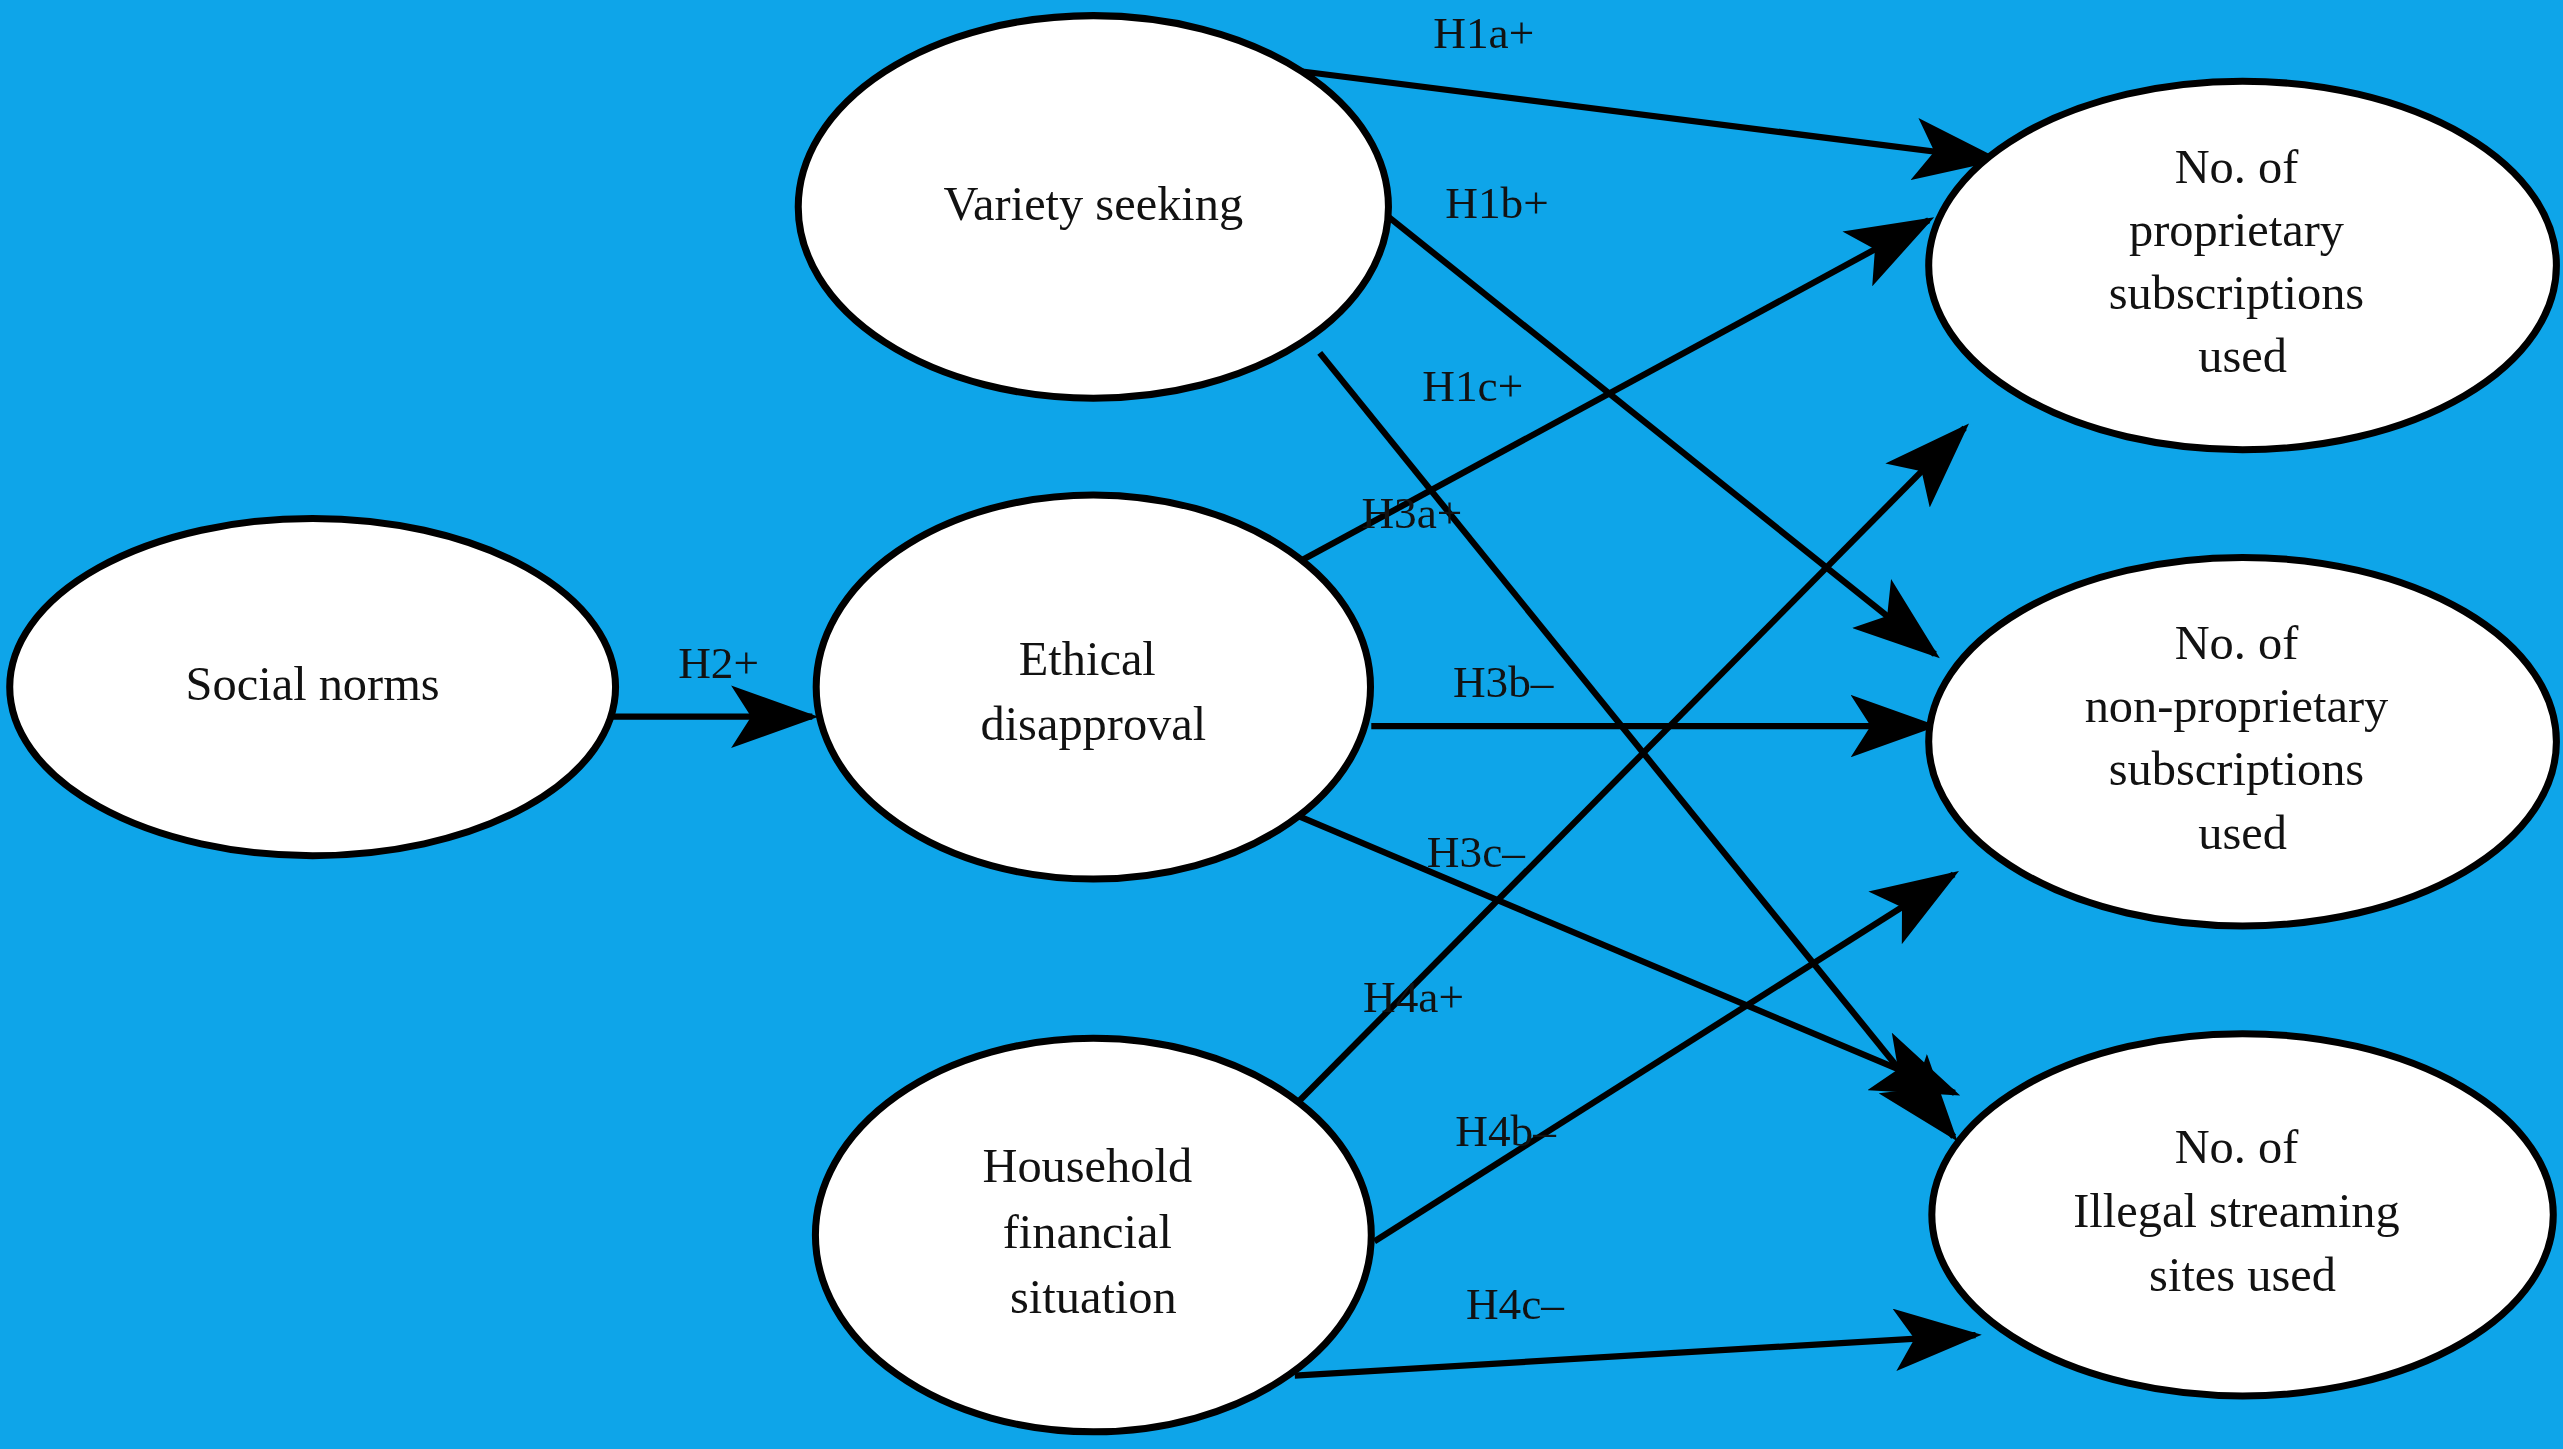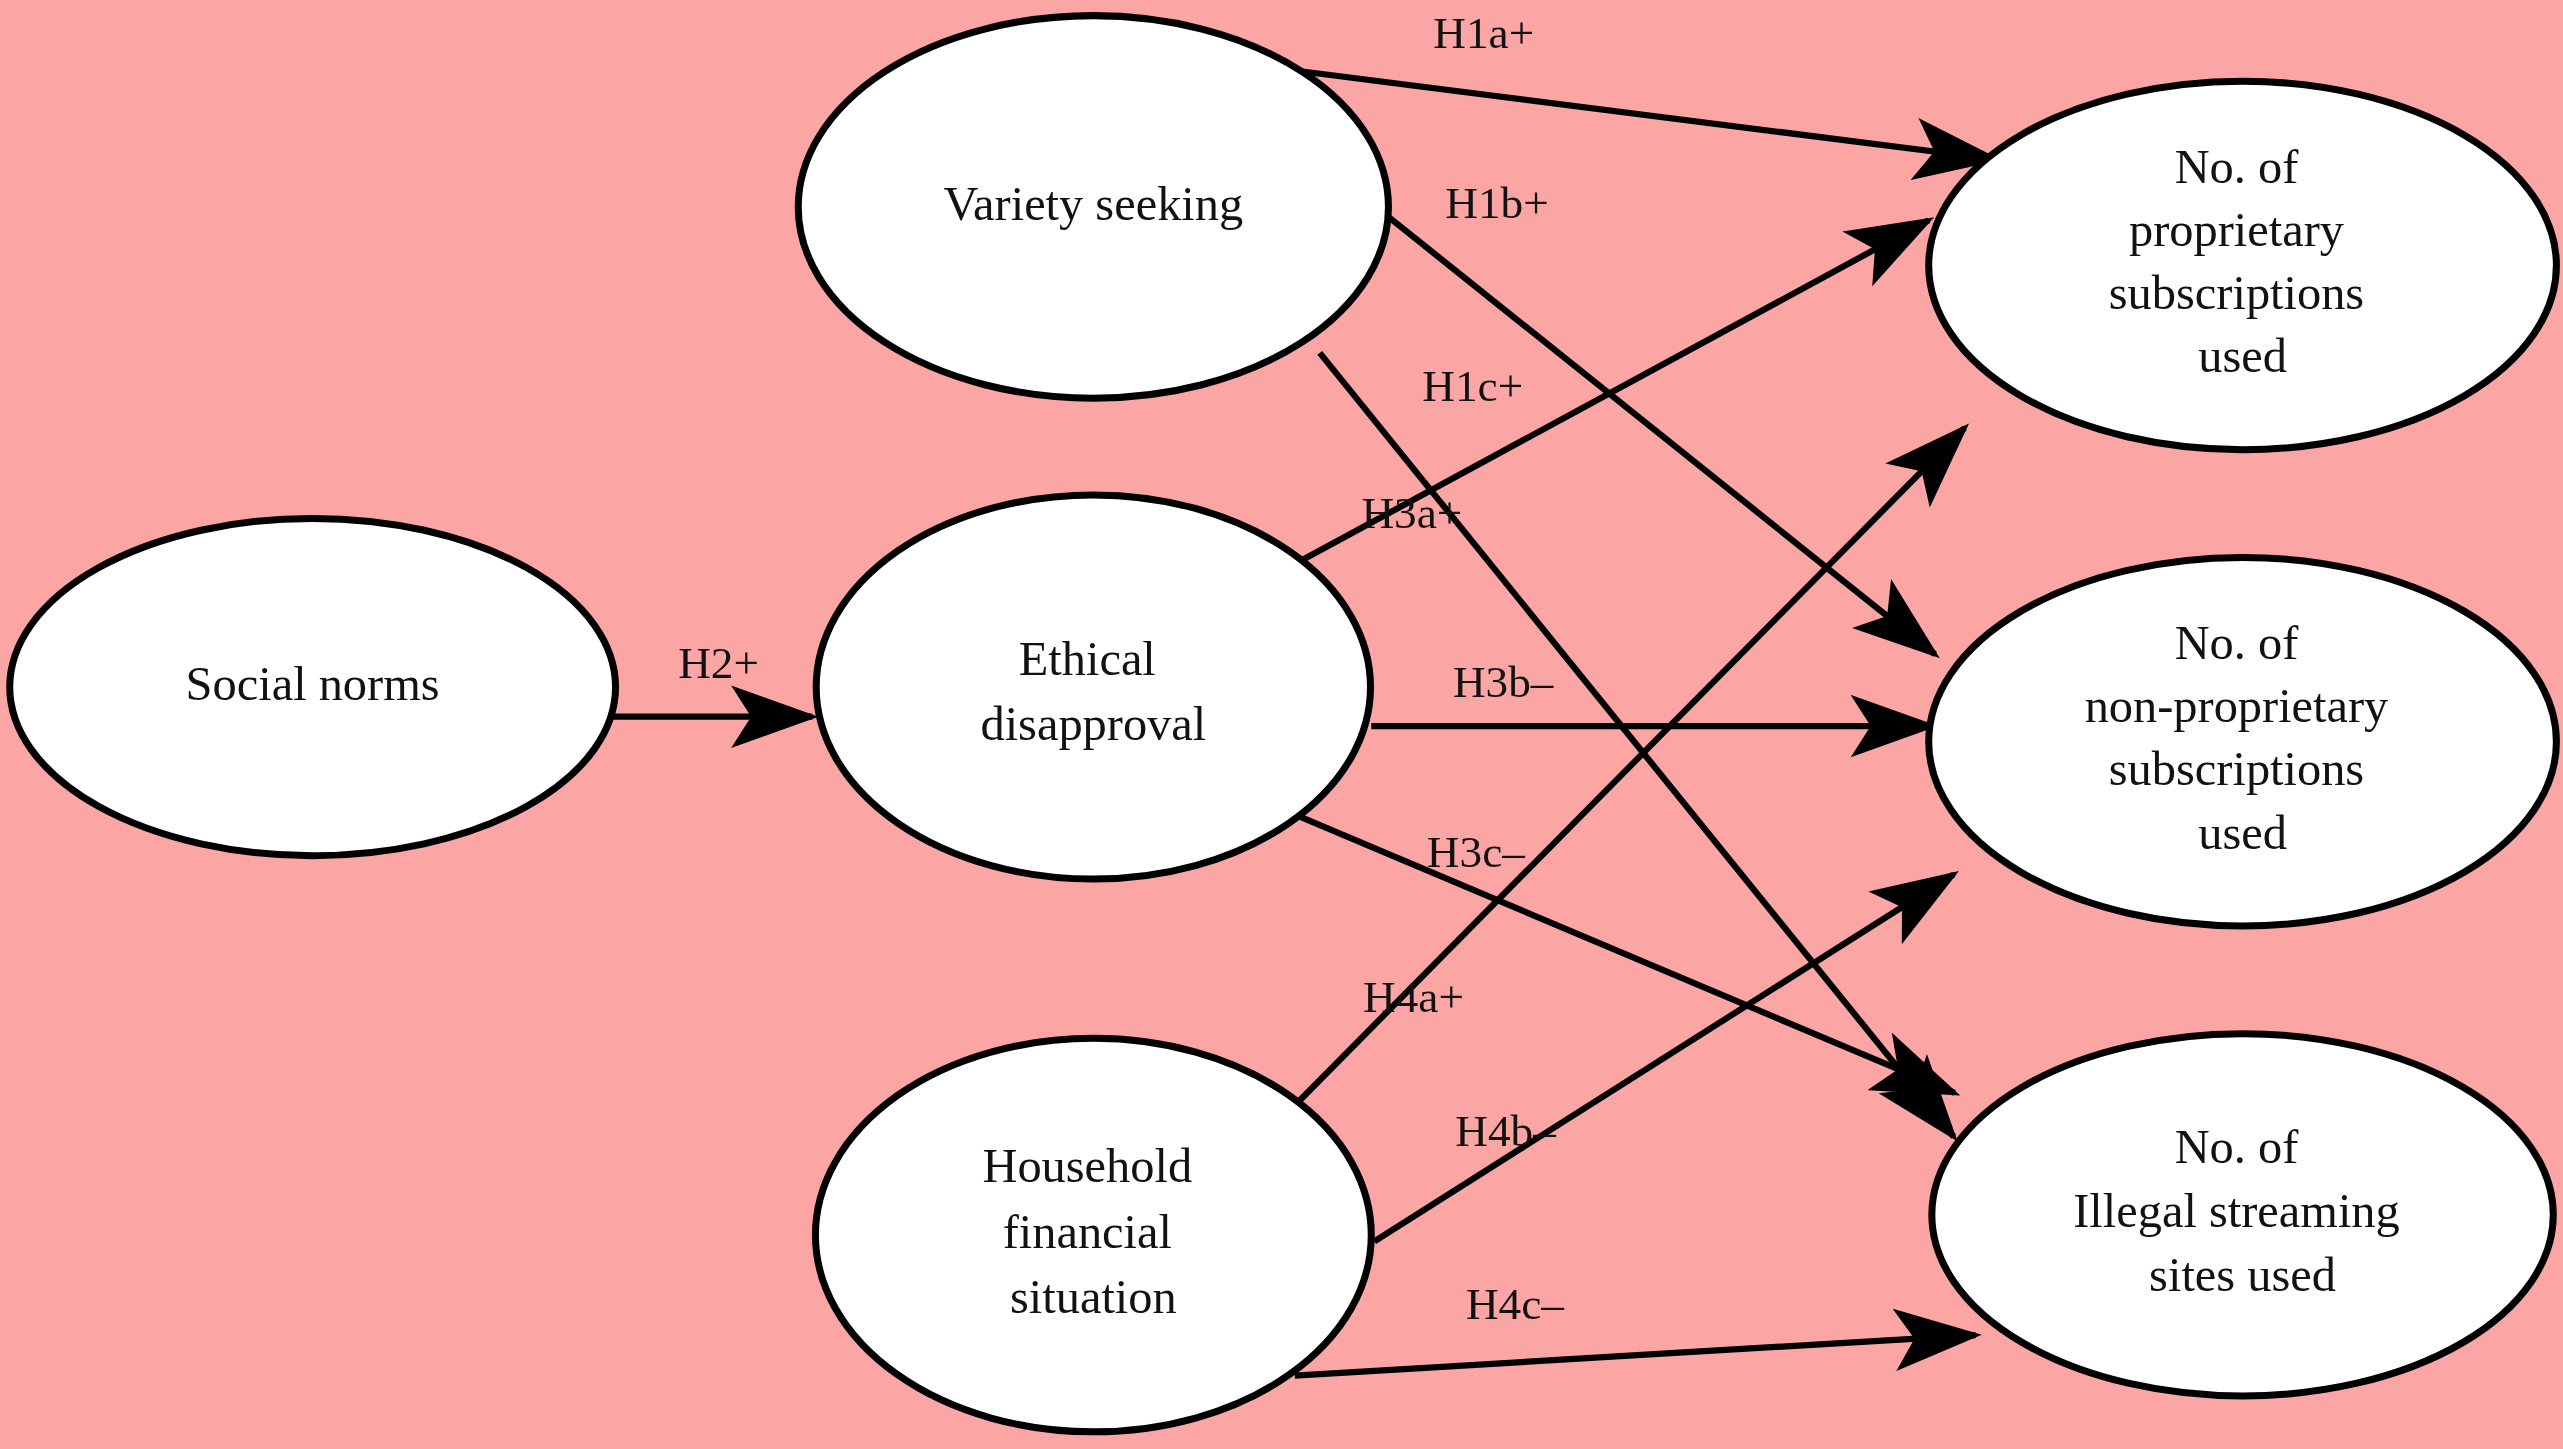--- a/index.html
+++ b/index.html
@@ -11,21 +11,21 @@
   body {
     width: 2563px;
     height: 1449px;
     font-family: "Liberation Serif", "DejaVu Serif", serif;
     overflow: hidden;
   }
   #diagram-root {
     position: relative;
     width: 2563px;
     height: 1449px;
-    background: #fca5a5;
+    background: #0ea5e9;
   }
   svg#model-svg {
     position: absolute;
     top: 0;
     left: 0;
     width: 2563px;
     height: 1449px;
     display: block;
   }
   .node-ellipse {

